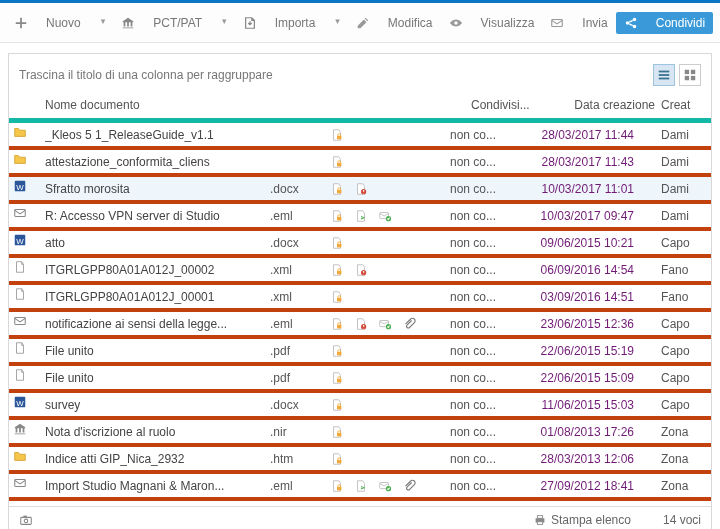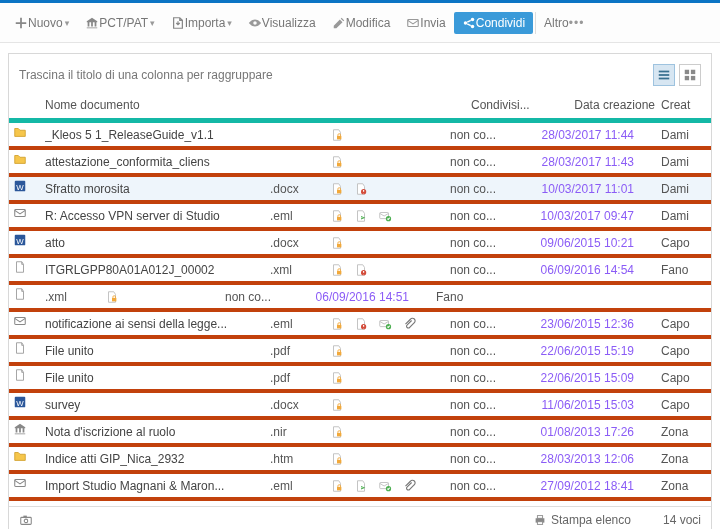--- a/index.html
+++ b/index.html
@@ -1,19 +1,19 @@
 <!DOCTYPE html>
 <html><head>
 <meta charset="utf-8">
 <style>
   * { box-sizing: border-box; margin: 0; padding: 0; }
   html, body { width: 720px; height: 529px; font-family: "Segoe UI", Arial, sans-serif; font-size: 12px; color: #444; background: #fff; overflow: hidden; }
   .top-bar { height: 3px; background: #0b74c4; }
   .toolbar { display: flex; align-items: center; height: 40px; padding: 0 6px; border-bottom: 1px solid #e5e5e5; background: #fdfdfd; }
-  .tb-item { display: flex; align-items: center; gap: 0; padding: 4px 8px; color: #777; cursor: pointer; white-space: nowrap; }
+  .tb-item { display: flex; gap: 18px; padding: 4px 8px; color: #777; cursor: pointer; white-space: nowrap; }
   .tb-item.active { background: #3a9ad9; color: #fff; border-radius: 2px; }
   .tb-item.more { padding: 4px 6px; }
   .tb-dd { font-size: 9px; margin-left: 2px; color: #999; }
   .tb-sep { width: 1px; height: 22px; background: #ddd; margin: 0 2px; }
   .tb-icon { width: 14px; height: 14px; display: inline-block; }
   .panel { margin: 10px 8px 0 8px; border: 1px solid #d8d8d8; height: 480px; display: flex; flex-direction: column; position: relative; }
   .panel-top { display: flex; align-items: center; justify-content: space-between; padding: 10px 10px 6px 10px; gap: 27px; }
   .group-hint { color: #777; }
   .view-toggles { display: flex; gap: 4px; }
   .vt-btn { width: 22px; height: 22px; border: 1px solid #ccc; display: flex; align-items: center; justify-content: center; background: #fff; }
@@ -26,21 +26,21 @@
   .col-flags{ width: 120px; }
   .col-share{ width: 70px; }
   .col-date { width: 120px; text-align: right; padding-right: 6px; }
   .col-creat{ width: 40px; }
   .grid-body { flex: 1; overflow: hidden; }
   .row { display: flex; align-items: flex-end; padding: 4px 10px 4px 4px; border-bottom: 4px solid #c2410c; height: 27px; }
   .row.sel { background: #eef5fb; }
   .row .col-name { white-space: nowrap; overflow: hidden; text-overflow: ellipsis; }
   .row .col-ext  { color: #555; }
   .row .col-share{ color: #555; white-space: nowrap; overflow: hidden; text-overflow: ellipsis; }
-  .row .col-date { color: #8b5cf6; white-space: nowrap; }
+  .row .col-date { color: #701a75; white-space: nowrap; }
   .row .col-creat{ color: #555; white-space: nowrap; overflow: hidden; text-overflow: ellipsis; margin-left: 21px; }
   .flags { display: flex; gap: 10px; align-items: center; }
   .ficon { width: 14px; height: 14px; display:inline-block; }
   .status-bar { display:flex; align-items:center; justify-content:space-between; border-top:1px solid #ddd; padding: 4px 10px; color:#666; height: 26px; }
   .sb-left, .sb-right { display:flex; align-items:center; gap:6px; }
   .sb-item { display:flex; align-items:center; gap:4px; }
   
   svg { display:block; }
 </style>
 </head>
@@ -73,32 +73,32 @@
           <path d="M3 2h7l3 3v9H3zM10 2v3h3" fill="none" stroke="#888" stroke-width="1.4"></path>
           <path d="M8 6v4M6 8l2 2 2-2" fill="none" stroke="#888" stroke-width="1.4"></path>
         </svg>
       </span>
     <span>Importa</span>
     <span class="tb-dd">▾</span>
   </div>
   <div class="tb-item">
     <span class="tb-icon">
         <svg viewBox="0 0 16 16">
+          <path d="M2 11l7-7 3 3-7 7H2zM10 3l1-1 3 3-1 1z" fill="#999"></path>
+        </svg>
+      </span>
+    <span>Modifica</span>
+  </div>
+  <div class="tb-item">
+    <span class="tb-icon">
+        <svg viewBox="0 0 16 16">
           <path d="M8 4C4 4 1 8 1 8s3 4 7 4 7-4 7-4-3-4-7-4zm0 6a2 2 0 110-4 2 2 0 010 4z" fill="#999"></path>
         </svg>
       </span>
     <span>Visualizza</span>
-  </div>
-  <div class="tb-item">
-    <span class="tb-icon">
-        <svg viewBox="0 0 16 16">
-          <path d="M2 11l7-7 3 3-7 7H2zM10 3l1-1 3 3-1 1z" fill="#999"></path>
-        </svg>
-      </span>
-    <span>Modifica</span>
   </div>
   <div class="tb-item">
     <span class="tb-icon">
         <svg viewBox="0 0 16 16">
           <rect x="2" y="4" width="12" height="8" rx="1" fill="none" stroke="#999" stroke-width="1.3"></rect>
           <path d="M2 5l6 4 6-4" fill="none" stroke="#999" stroke-width="1.3"></path>
         </svg>
       </span>
     <span>Invia</span>
   </div>
@@ -309,34 +309,35 @@
         </div>
         <div class="col-share">non co...</div>
         <div class="col-date">06/09/2016 14:54</div>
         <div class="col-creat">Fano</div>
       </div>
       <div class="row">
         <div class="col-icon"><span class="ficon"><svg viewBox="0 0 16 16">
               <path d="M4 2h6l2 3v9H4z" fill="#fff" stroke="#999"></path>
               <path d="M10 2v3h2" fill="none" stroke="#999"></path>
             </svg></span></div>
+        <div class="col-name">ITGRLGPP80A01A012J_00001</div>
         <div class="col-ext">.xml</div>
         <div class="col-flags">
           <div class="flags">
             <span class="ficon">
               <svg viewBox="0 0 16 16">
                 <path d="M4 2h6l2 3v9H4z" fill="#fff" stroke="#bbb"></path>
                 <rect x="8" y="9" width="5" height="4" fill="#f2a93b"></rect>
                 <path d="M9 9v-1a1.5 1.5 0 013 0v1" fill="none" stroke="#f2a93b"></path>
               </svg>
             </span>
           </div>
         </div>
         <div class="col-share">non co...</div>
-        <div class="col-date">06/09/2016 14:51</div>
+        <div class="col-date">03/09/2016 14:51</div>
         <div class="col-creat">Fano</div>
       </div>
       <div class="row">
         <div class="col-icon"><span class="ficon"><svg viewBox="0 0 16 16">
               <rect x="2" y="4" width="12" height="8" rx="1" fill="none" stroke="#888" stroke-width="1.2"></rect>
               <path d="M2 5l6 4 6-4" fill="none" stroke="#888" stroke-width="1.2"></path>
             </svg></span></div>
         <div class="col-name">notificazione ai sensi della legge...</div>
         <div class="col-ext">.eml</div>
         <div class="col-flags">

